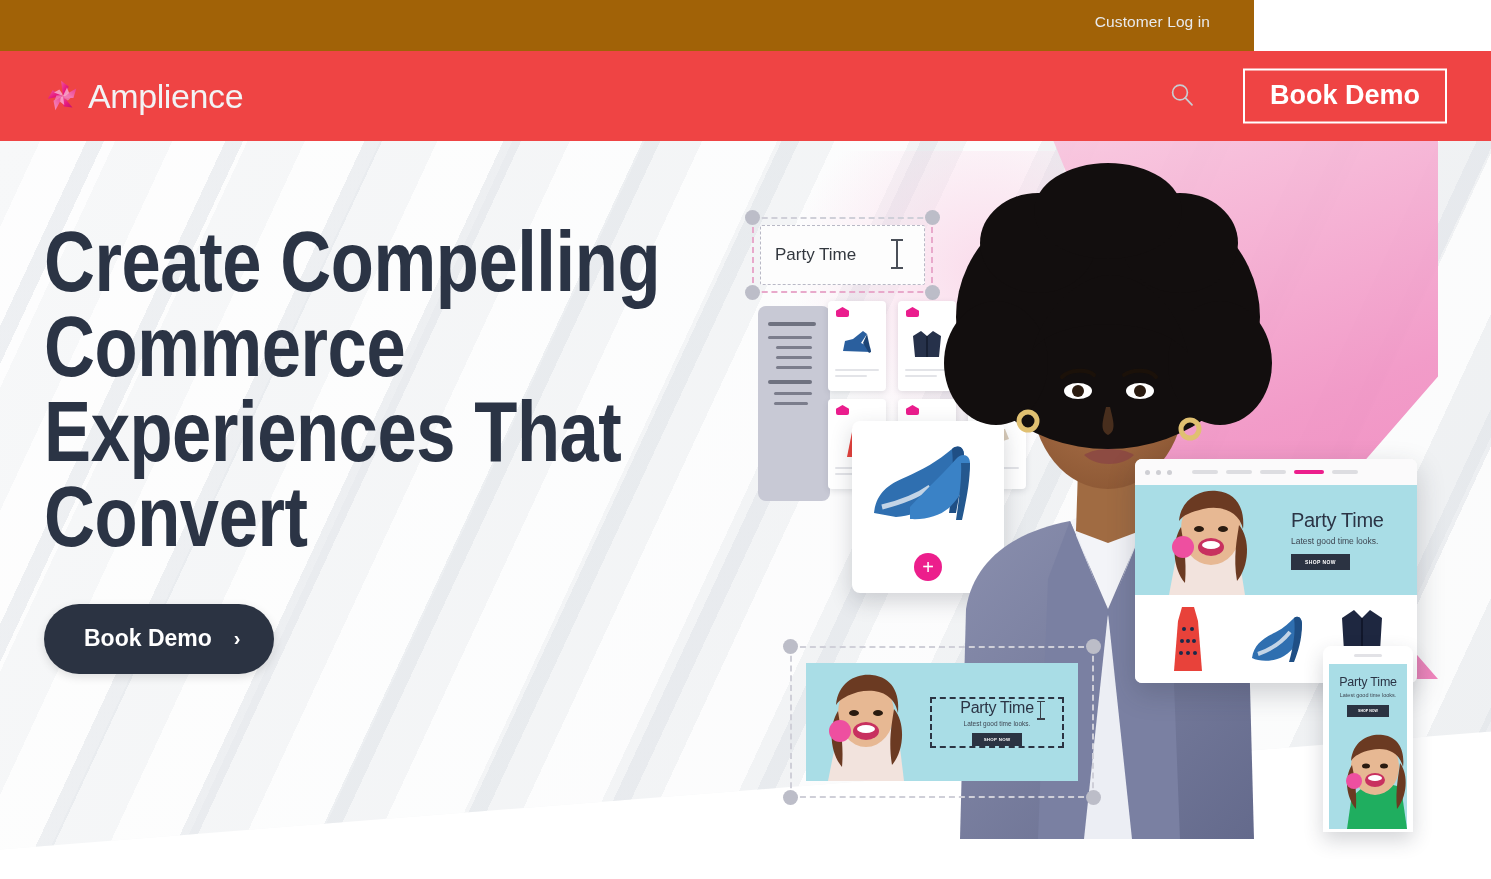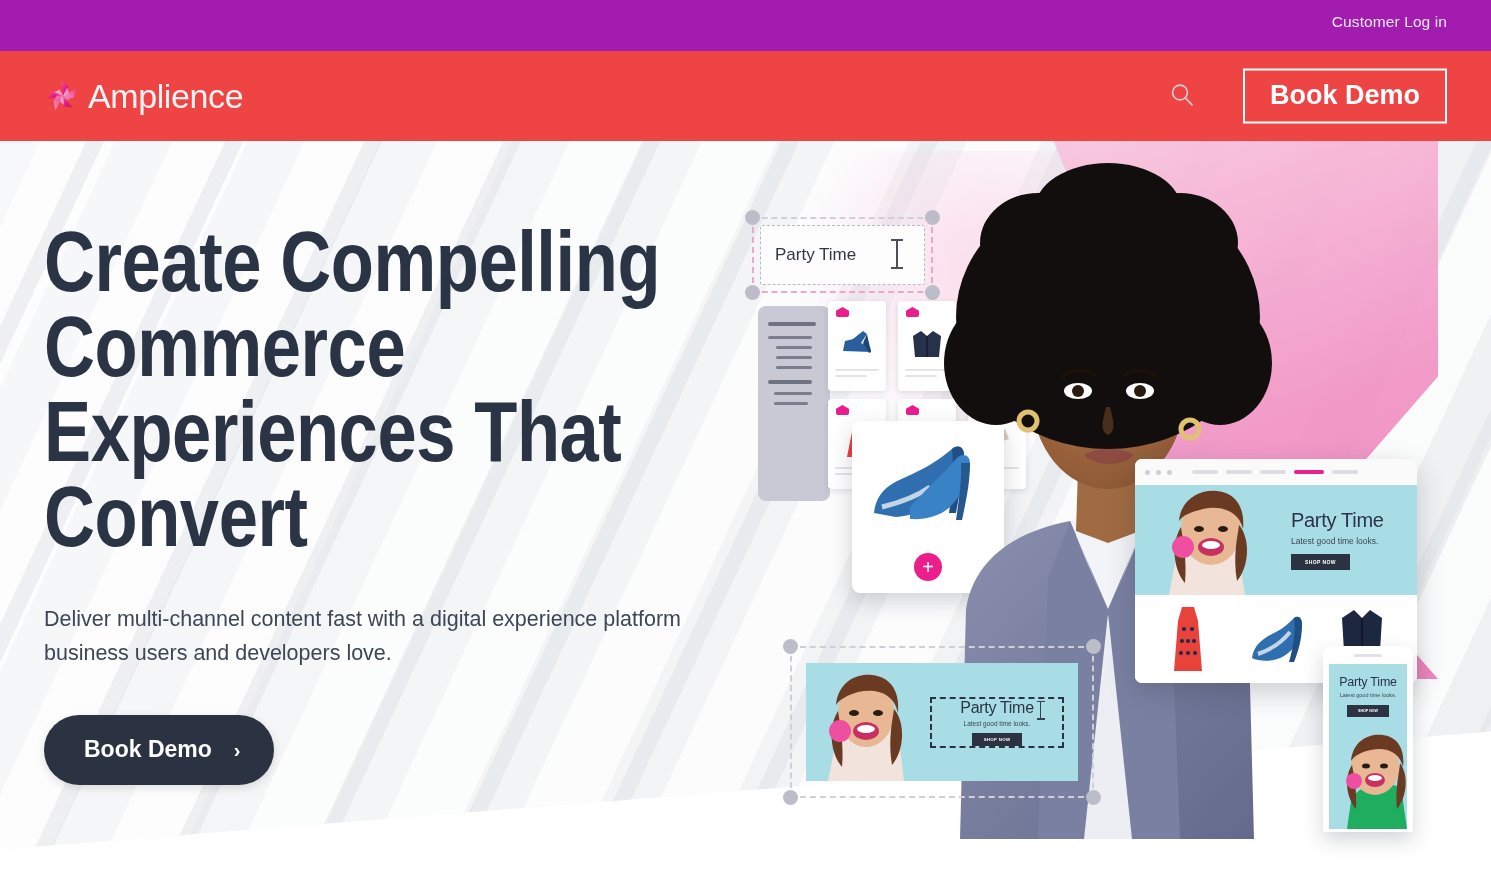--- a/index.html
+++ b/index.html
@@ -5,22 +5,22 @@
   * { margin:0; padding:0; box-sizing:border-box; }
   html,body {
     width:1491px; height:879px;
     overflow:hidden;
     font-family:"Liberation Sans", sans-serif;
     background:#ffffff;
   }
 
   
   .topbar{
-    position:absolute; top:0; left:0; width:1491px; height:51px;
-    background:#a21caf;
+    position:absolute; top:0; left:0; width:1254px; height:51px;
+    background:#a16207;
   }
   .topbar-inner{
     position:absolute; right:44px; top:13px;
     display:flex; align-items:center; gap:22px;
   }
   .customer-login{
     color:#e8eaed; font-size:15.5px; letter-spacing:.1px;
     text-decoration:none; white-space:nowrap;
   }
   .topbar-rule{
@@ -328,21 +328,20 @@
 </header>
 
 <section class="hero">
   <div class="hero-stage">
     <div class="stripes"></div>
     <div class="stripes2"></div>
   </div>
 
   <div class="hero-copy">
     <h1 class="headline">Create Compelling Commerce Experiences That Convert</h1>
-    <p class="subhead">Deliver multi-channel content fast with a digital experience platform business users and developers love.</p>
     <button class="cta">
       <span>Book Demo</span>
       <span class="chev">›</span>
     </button>
   </div>
 
   <div class="art">
 
     <div class="pink-soft"></div>
     <div class="pink-chevron"></div>

